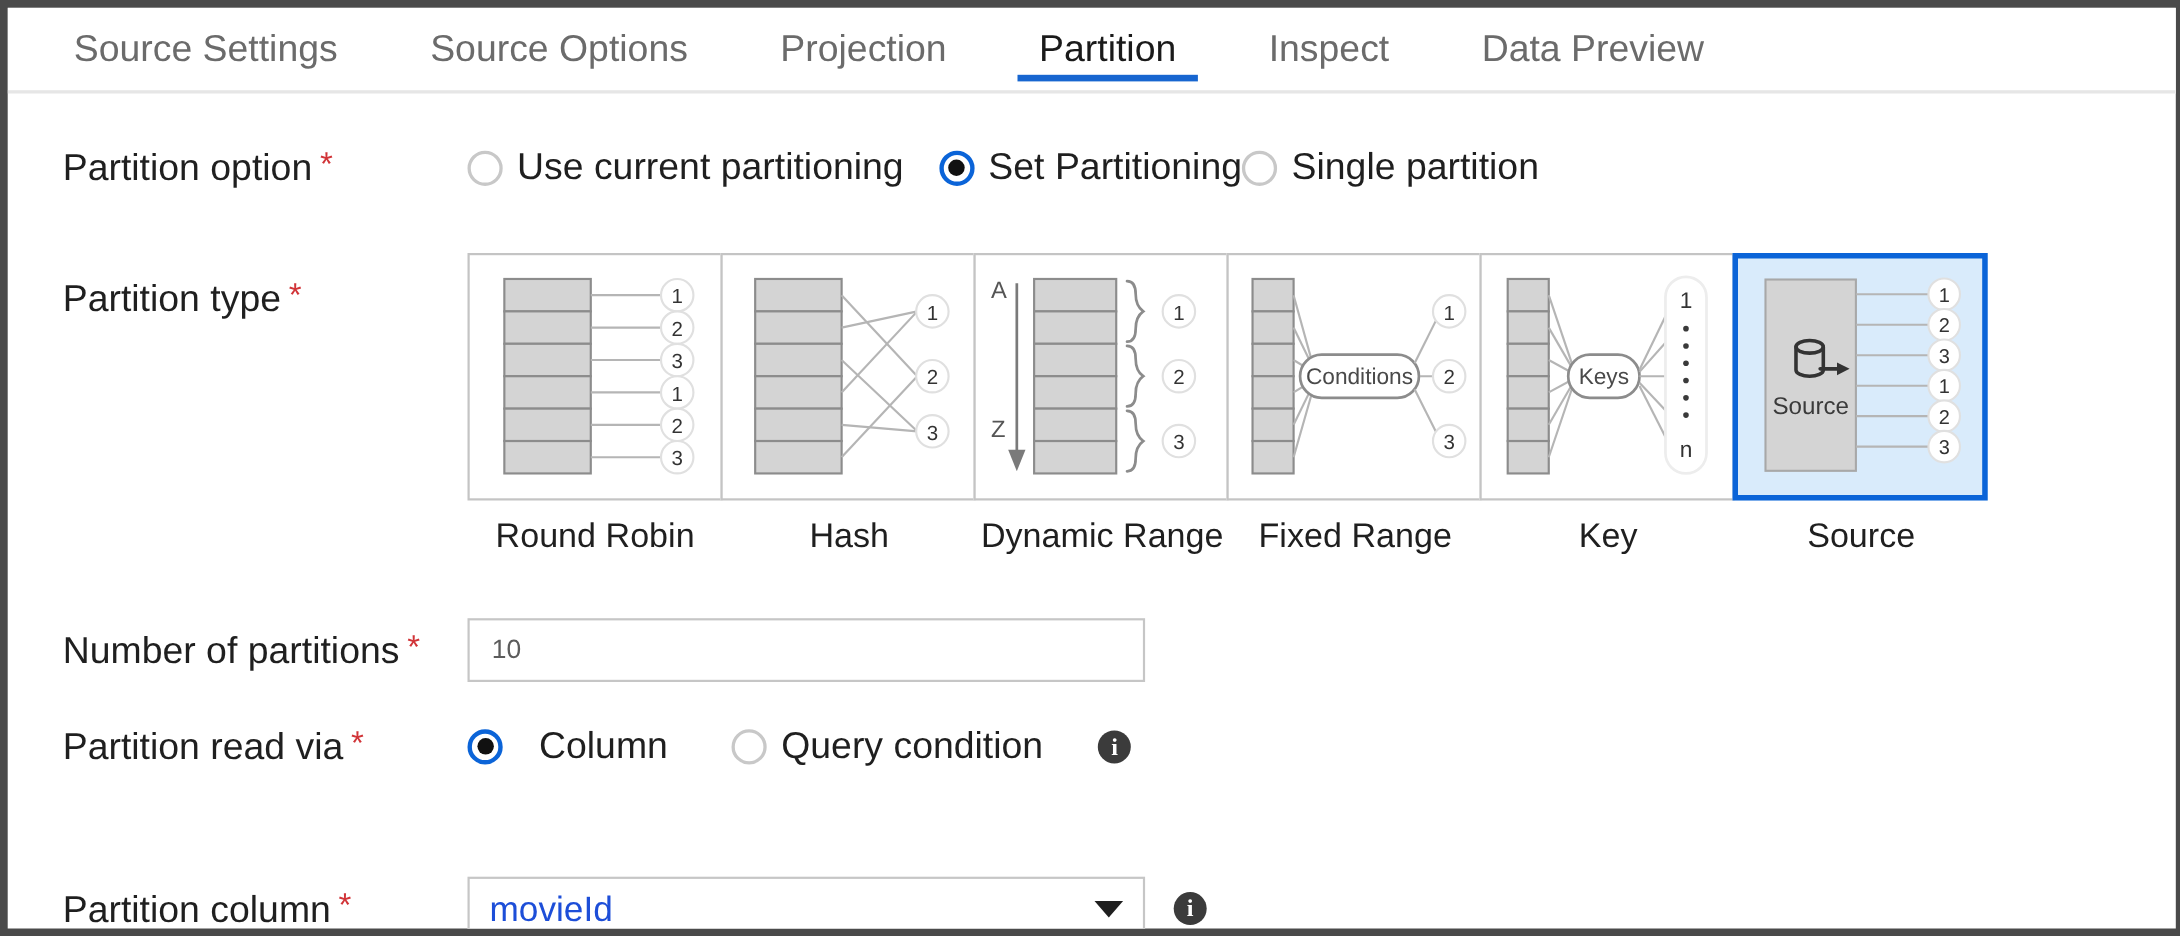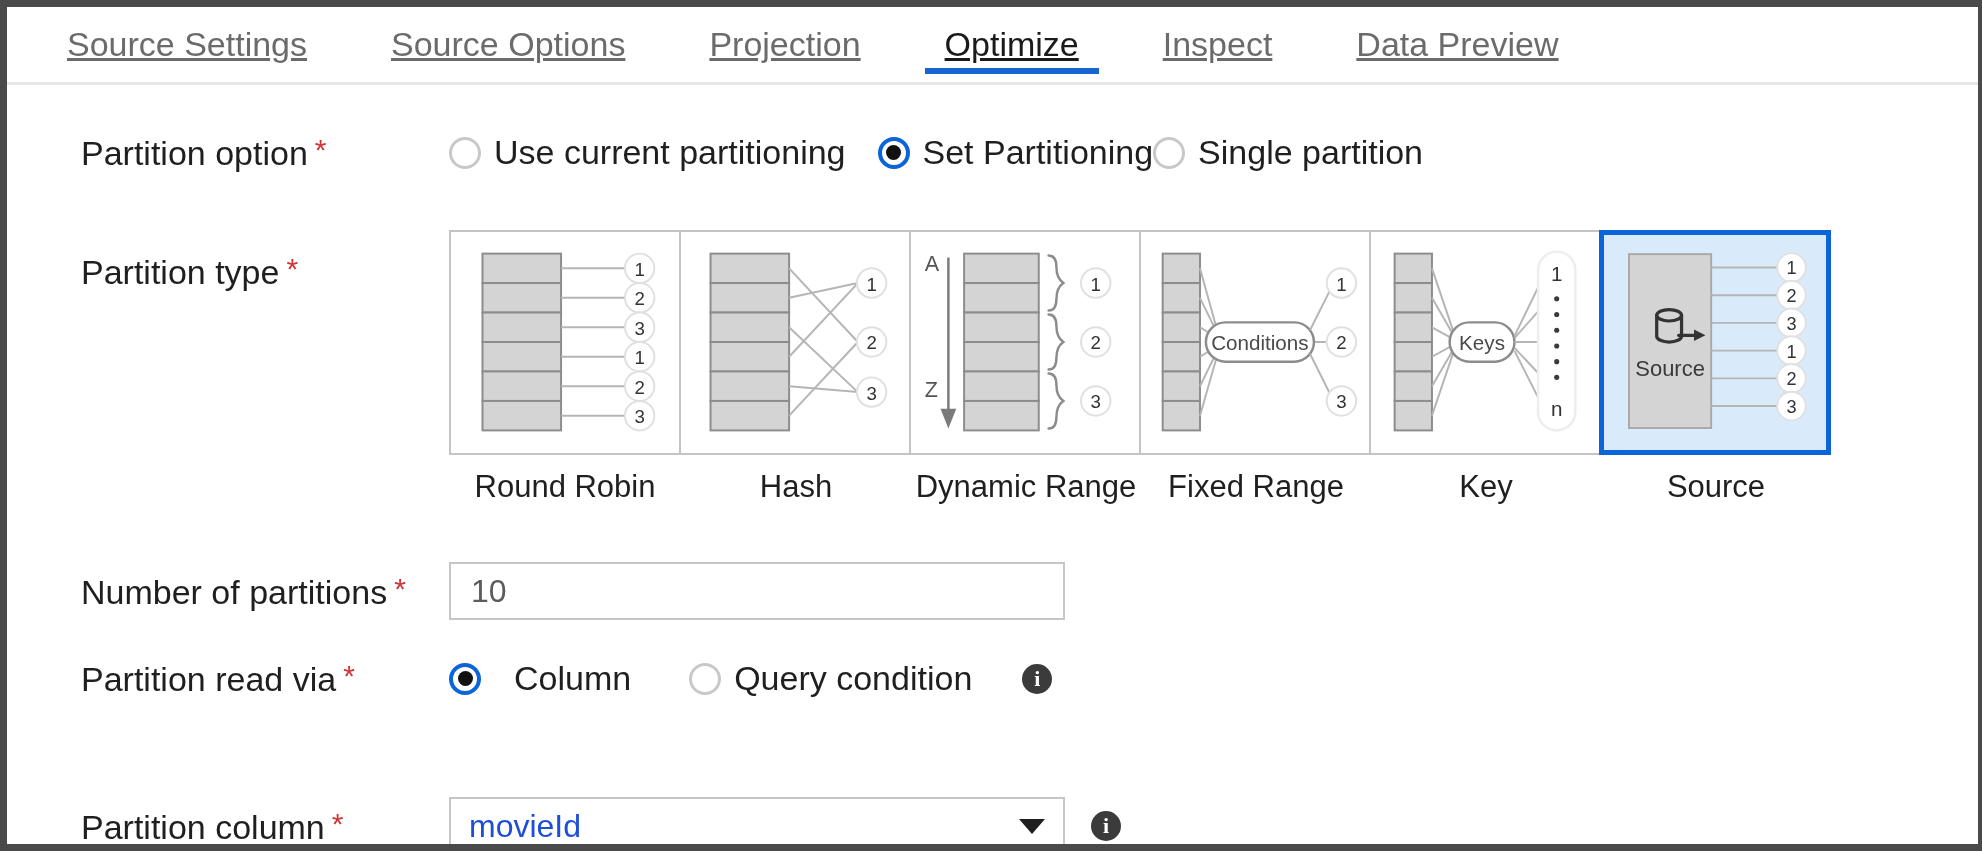--- a/index.html
+++ b/index.html
@@ -41,21 +41,20 @@
     display: flex;
     align-items: center;
     justify-content: center;
     font-size: 34px;
     color: #6b6b6b;
     padding: 0 30px;
     margin-left: 24px;
     cursor: pointer;
     user-select: none;
     white-space: nowrap;
-    text-decoration: underline;
   }
   .tab:first-child { margin-left: 30px; }
   .tab.active { color: #1a1a1a; }
   .tab.active::after {
     content: "";
     position: absolute;
     left: 10px; right: 10px;
     bottom: -3px;
     height: 6px;
     background: #1766d0;
@@ -75,21 +74,20 @@
     align-items: flex-start;
   }
   .flabel {
     width: 400px;
     padding-left: 50px;
     box-sizing: border-box;
     font-size: 34px;
     color: #1f1f1f;
     white-space: nowrap;
     line-height: 40px;
-    margin-left: 24px;
   }
   .req {
     color: #d13438;
     font-size: 30px;
     margin-left: 7px;
     vertical-align: top;
     line-height: 34px;
   }
   
   .radio-group { display: flex; align-items: center; }
@@ -148,21 +146,21 @@
     color: #1f1f1f;
     white-space: nowrap;
   }
   .card svg { display: block; width: 100%; height: 100%; }
   
   .textfield {
     width: 616px;
     height: 58px;
     border: 2px solid #c6c6c6;
     box-sizing: border-box;
-    font-size: 32px;
+    font-size: 24px;
     color: #5c5c5c;
     padding: 0 20px;
     font-family: "Liberation Sans", sans-serif;
     background: #fff;
     outline: none;
     line-height: 54px;
     display: flex;
     align-items: center;
   }
   .selectfield {
@@ -213,21 +211,21 @@
     <div class="tab">
         <span>Source Settings</span>
       </div>
     <div class="tab">
         <span>Source Options</span>
       </div>
     <div class="tab">
         <span>Projection</span>
       </div>
     <div class="tab active">
-        <span>Optimize</span>
+        <span>Partition</span>
       </div>
     <div class="tab">
         <span>Inspect</span>
       </div>
     <div class="tab">
         <span>Data Preview</span>
       </div>
   </div>
 
   <div class="form">

